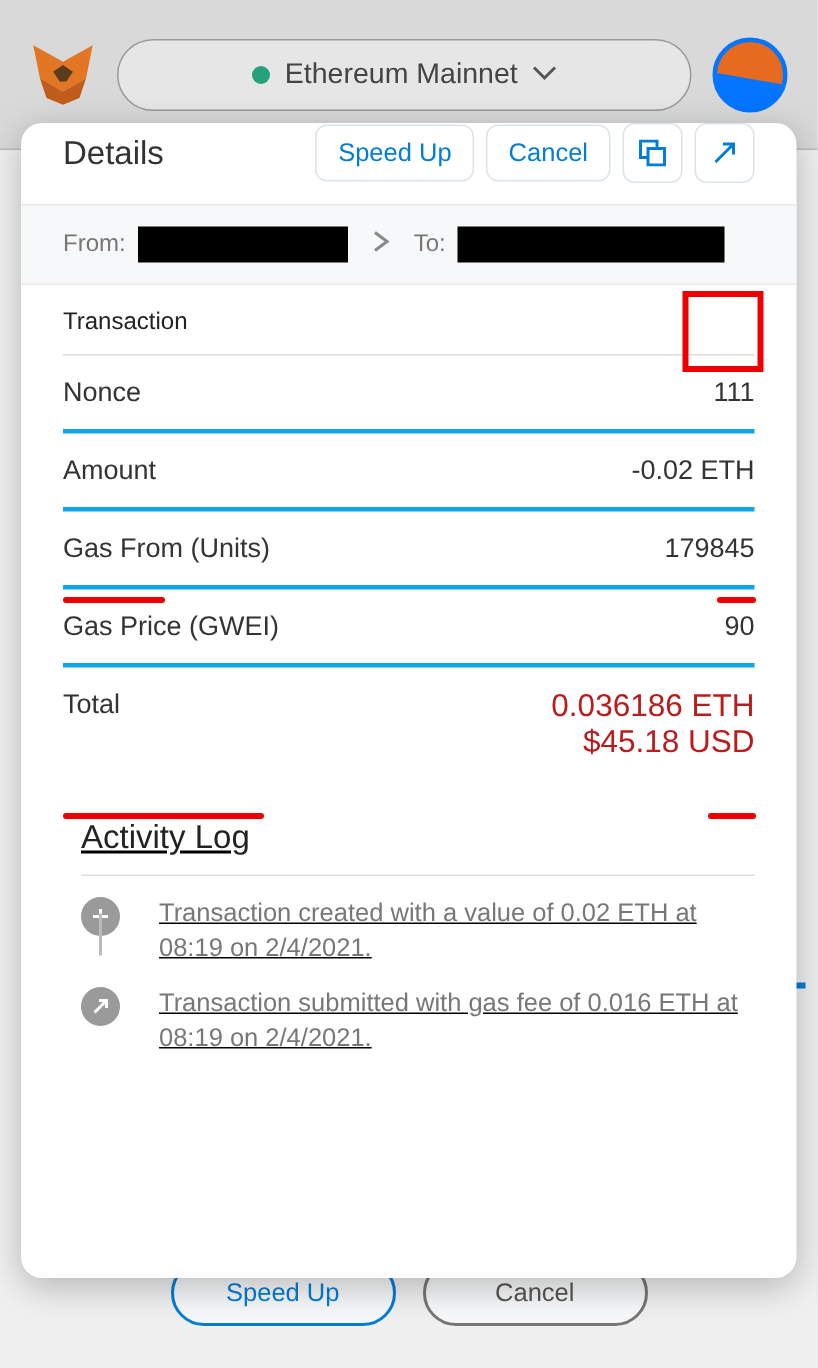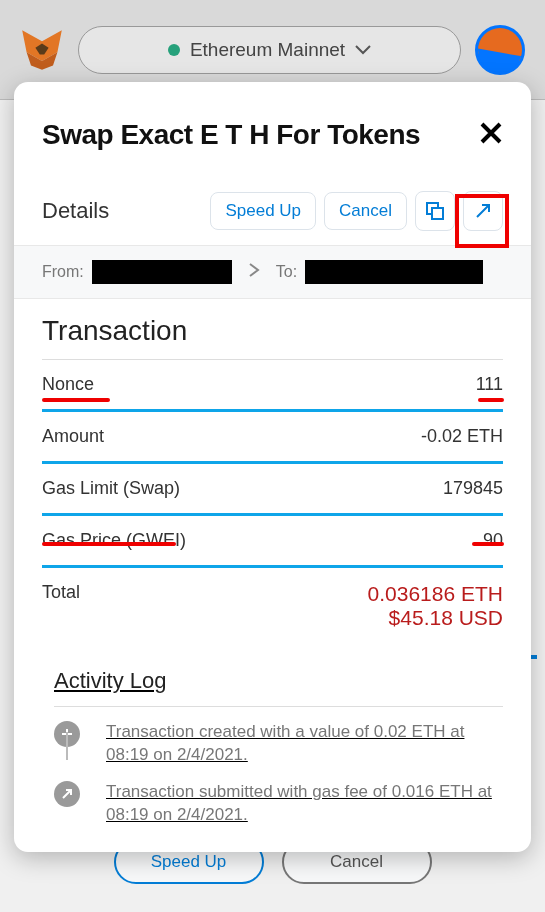--- a/index.html
+++ b/index.html
@@ -177,21 +177,21 @@
     }
     .ft-label { color: #777; font-size: 16px; }
     .redact { background: #000; height: 24px; }
     .redact.from { width: 140px; }
     .redact.to { width: 178px; }
     .ft-arrow { color: #888; font-size: 18px; padding: 0 8px; }
     .tx-section {
       padding: 16px 28px 0 28px;
     }
     .tx-title {
-      font-size: 28px;
+      font-size: 16px;
       color: #222;
       padding-bottom: 12px;
       border-bottom: 1px solid #ddd;
     }
     .tx-row {
       display: flex;
       justify-content: space-between;
       align-items: flex-start;
       padding: 14px 0;
       border-bottom: 3px solid #0ea5e9;
@@ -264,28 +264,20 @@
     </div>
   </div>
   <div class="bg-tab-line"></div>
   <div class="bg-buttons">
     <div class="bg-button speedup">Speed Up</div>
     <div class="bg-button cancel">Cancel</div>
   </div>
 </div>
 
 <div class="modal">
-  <div class="modal-header">
-    <div class="modal-title">Swap Exact E T H For Tokens</div>
-    <div class="close-x">
-      <svg width="24" height="24" viewBox="0 0 24 24">
-          <path d="M3 3 L21 21 M21 3 L3 21" stroke="#000" stroke-width="4"></path>
-        </svg>
-    </div>
-  </div>
 
   <div class="details-row">
     <div class="details-label">Details</div>
     <div class="pill-btn">Speed Up</div>
     <div class="pill-btn">Cancel</div>
     <div class="icon-btn">
       <svg width="18" height="18" viewBox="0 0 18 18">
         <rect x="1" y="1" width="11" height="11" fill="none" stroke="#037dd6" stroke-width="2"></rect>
         <rect x="6" y="6" width="11" height="11" fill="#fff" stroke="#037dd6" stroke-width="2"></rect>
       </svg>
@@ -314,21 +306,21 @@
 
     <div class="tx-row">
       <span>Nonce</span>
       <span class="tx-right">111</span>
     </div>
     <div class="tx-row">
       <span>Amount</span>
       <span class="tx-right">-0.02 ETH</span>
     </div>
     <div class="tx-row">
-      <span>Gas Limit (Swap)</span>
+      <span>Gas From (Units)</span>
       <span class="tx-right">179845</span>
     </div>
     <div class="tx-row">
       <span>Gas Price (GWEI)</span>
       <span class="tx-right">90</span>
     </div>
     <div class="tx-row noborder">
       <span>Total</span>
       <div class="tx-right">
         <div class="tx-sub">0.036186 ETH</div>

